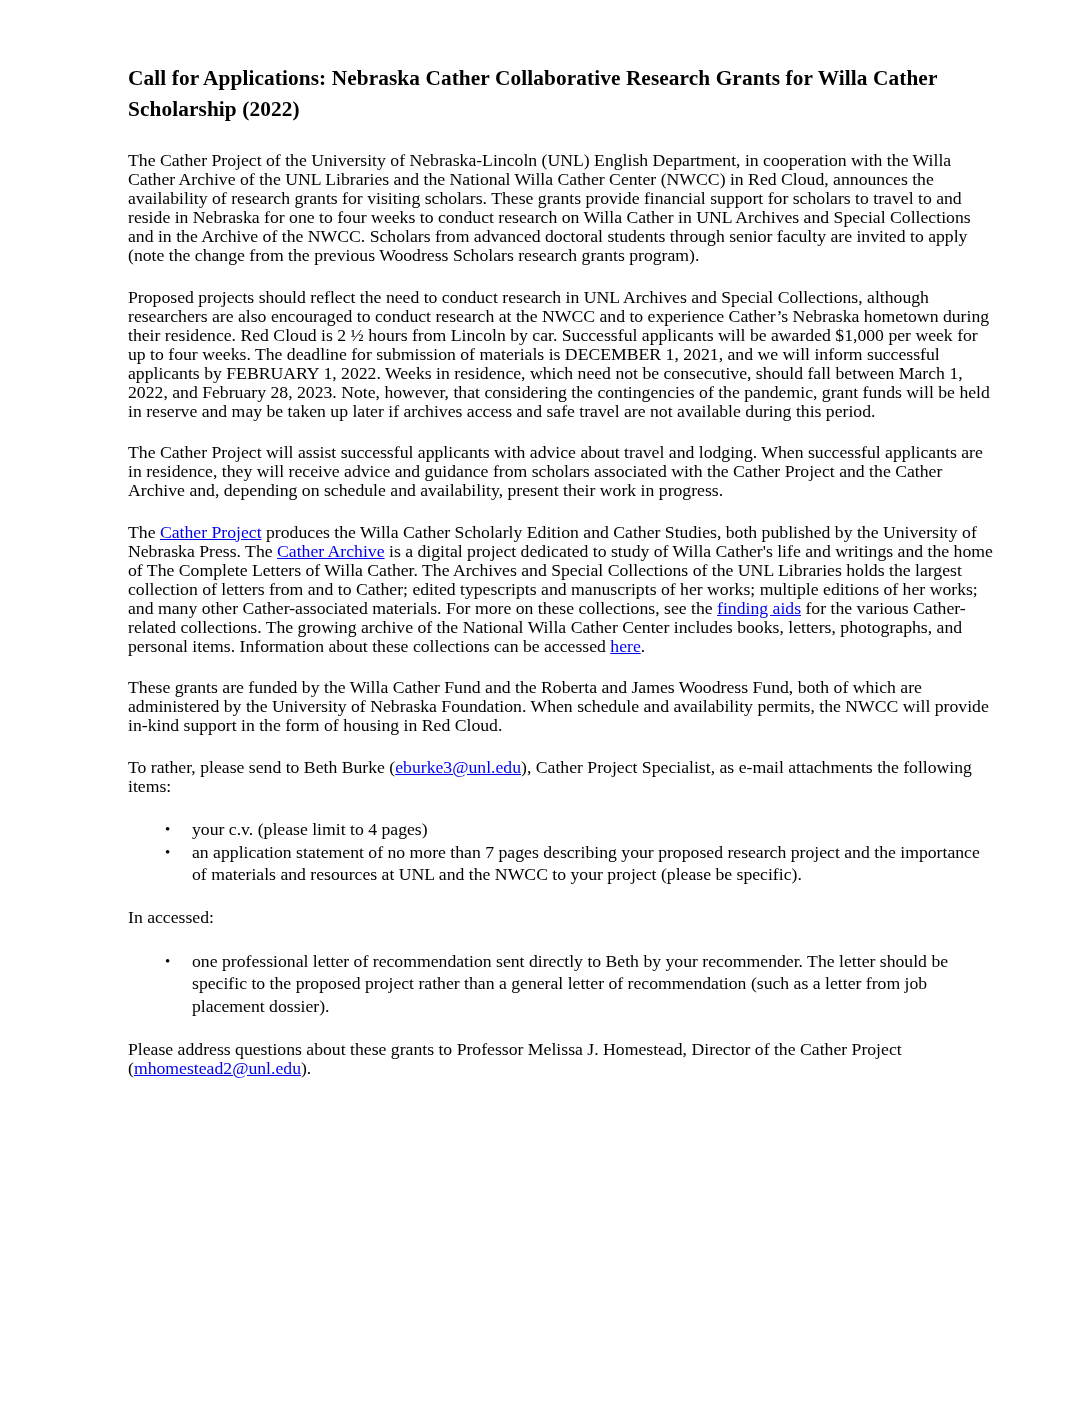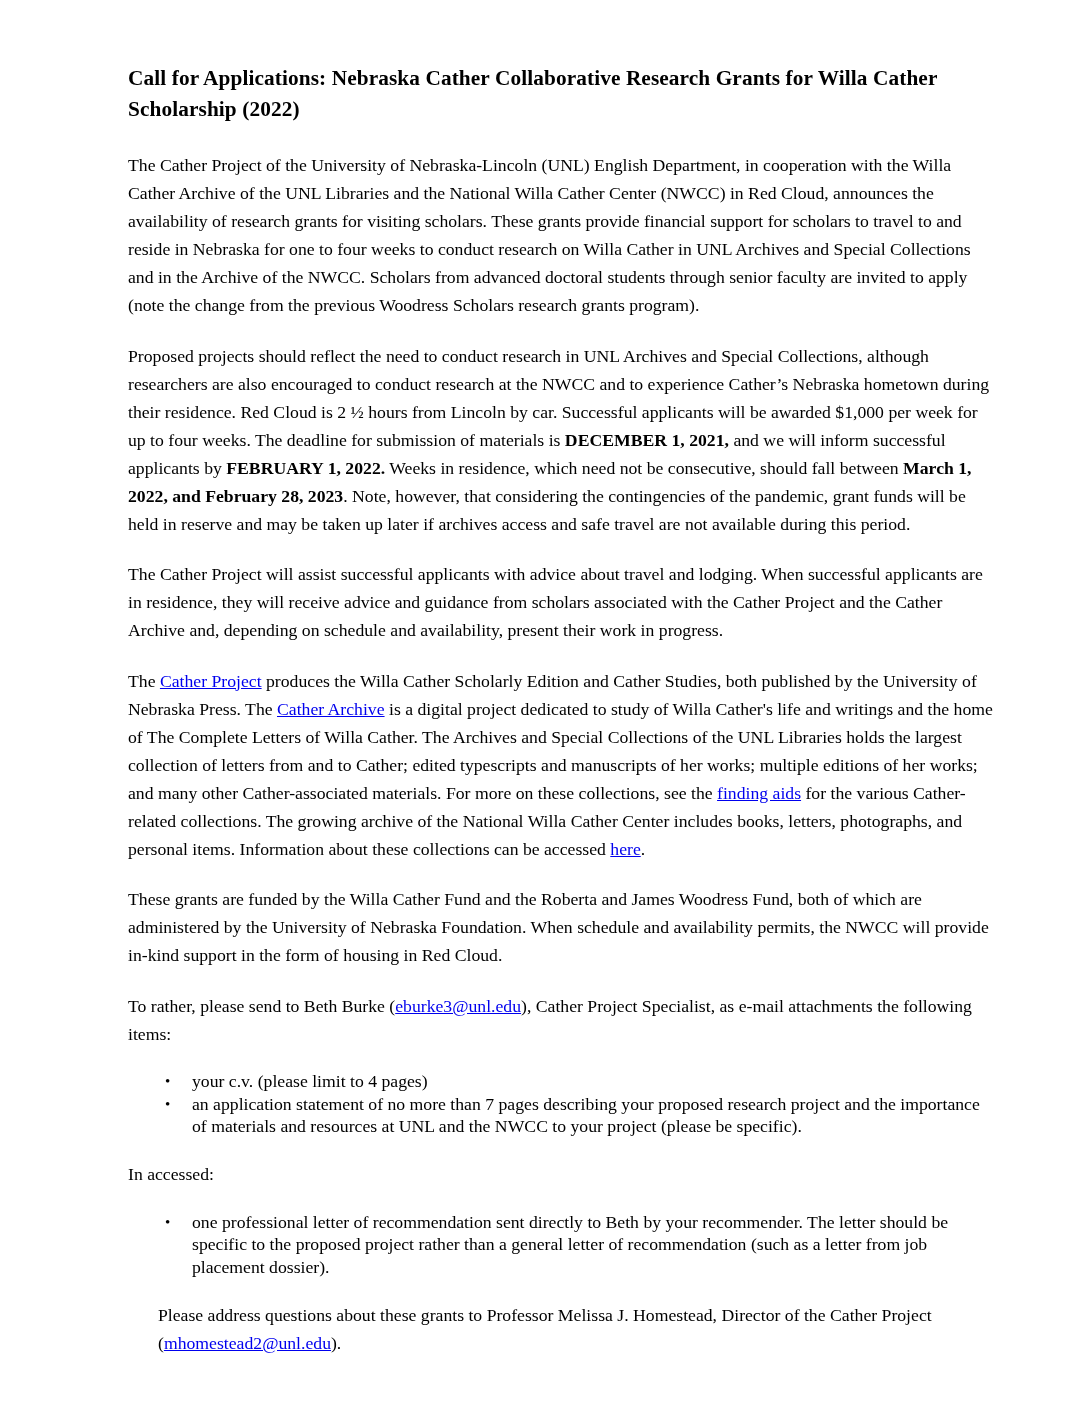--- a/index.html
+++ b/index.html
@@ -21,44 +21,44 @@
   }
   .doc-title {
     font-size: 21.3px;
     font-weight: bold;
     line-height: 31px;
     margin-bottom: 26px;
     letter-spacing: 0.1px;
   }
   .para {
     font-size: 17.7px;
-    line-height: 28px;
+    line-height: 19px;
     margin-bottom: 22.5px;
     text-align: left;
   }
-  .para.indented { margin-left: 30px; }
+  .para.indented { }
   .bullet-list {
     list-style: none;
     margin: 0 0 22.5px 0;
     padding: 0;
   }
   .bullet-item {
     position: relative;
     margin-left: 64px;
     font-size: 17.7px;
     line-height: 22.5px;
   }
   .bullet {
     position: absolute;
     left: -27px;
     top: 0;
     font-size: 15px;
     line-height: 22.5px;
   }
-  b { font-weight: bold; }
+  b { font-weight: normal; }
   a.doc-link {
     color: var(--link-color);
     cursor: pointer;
   }
 </style>
 </head>
 <body>
 
 <div class="page">
   <h1 class="doc-title">Call for Applications: Nebraska Cather Collaborative Research Grants for Willa Cather Scholarship (2022)</h1>

